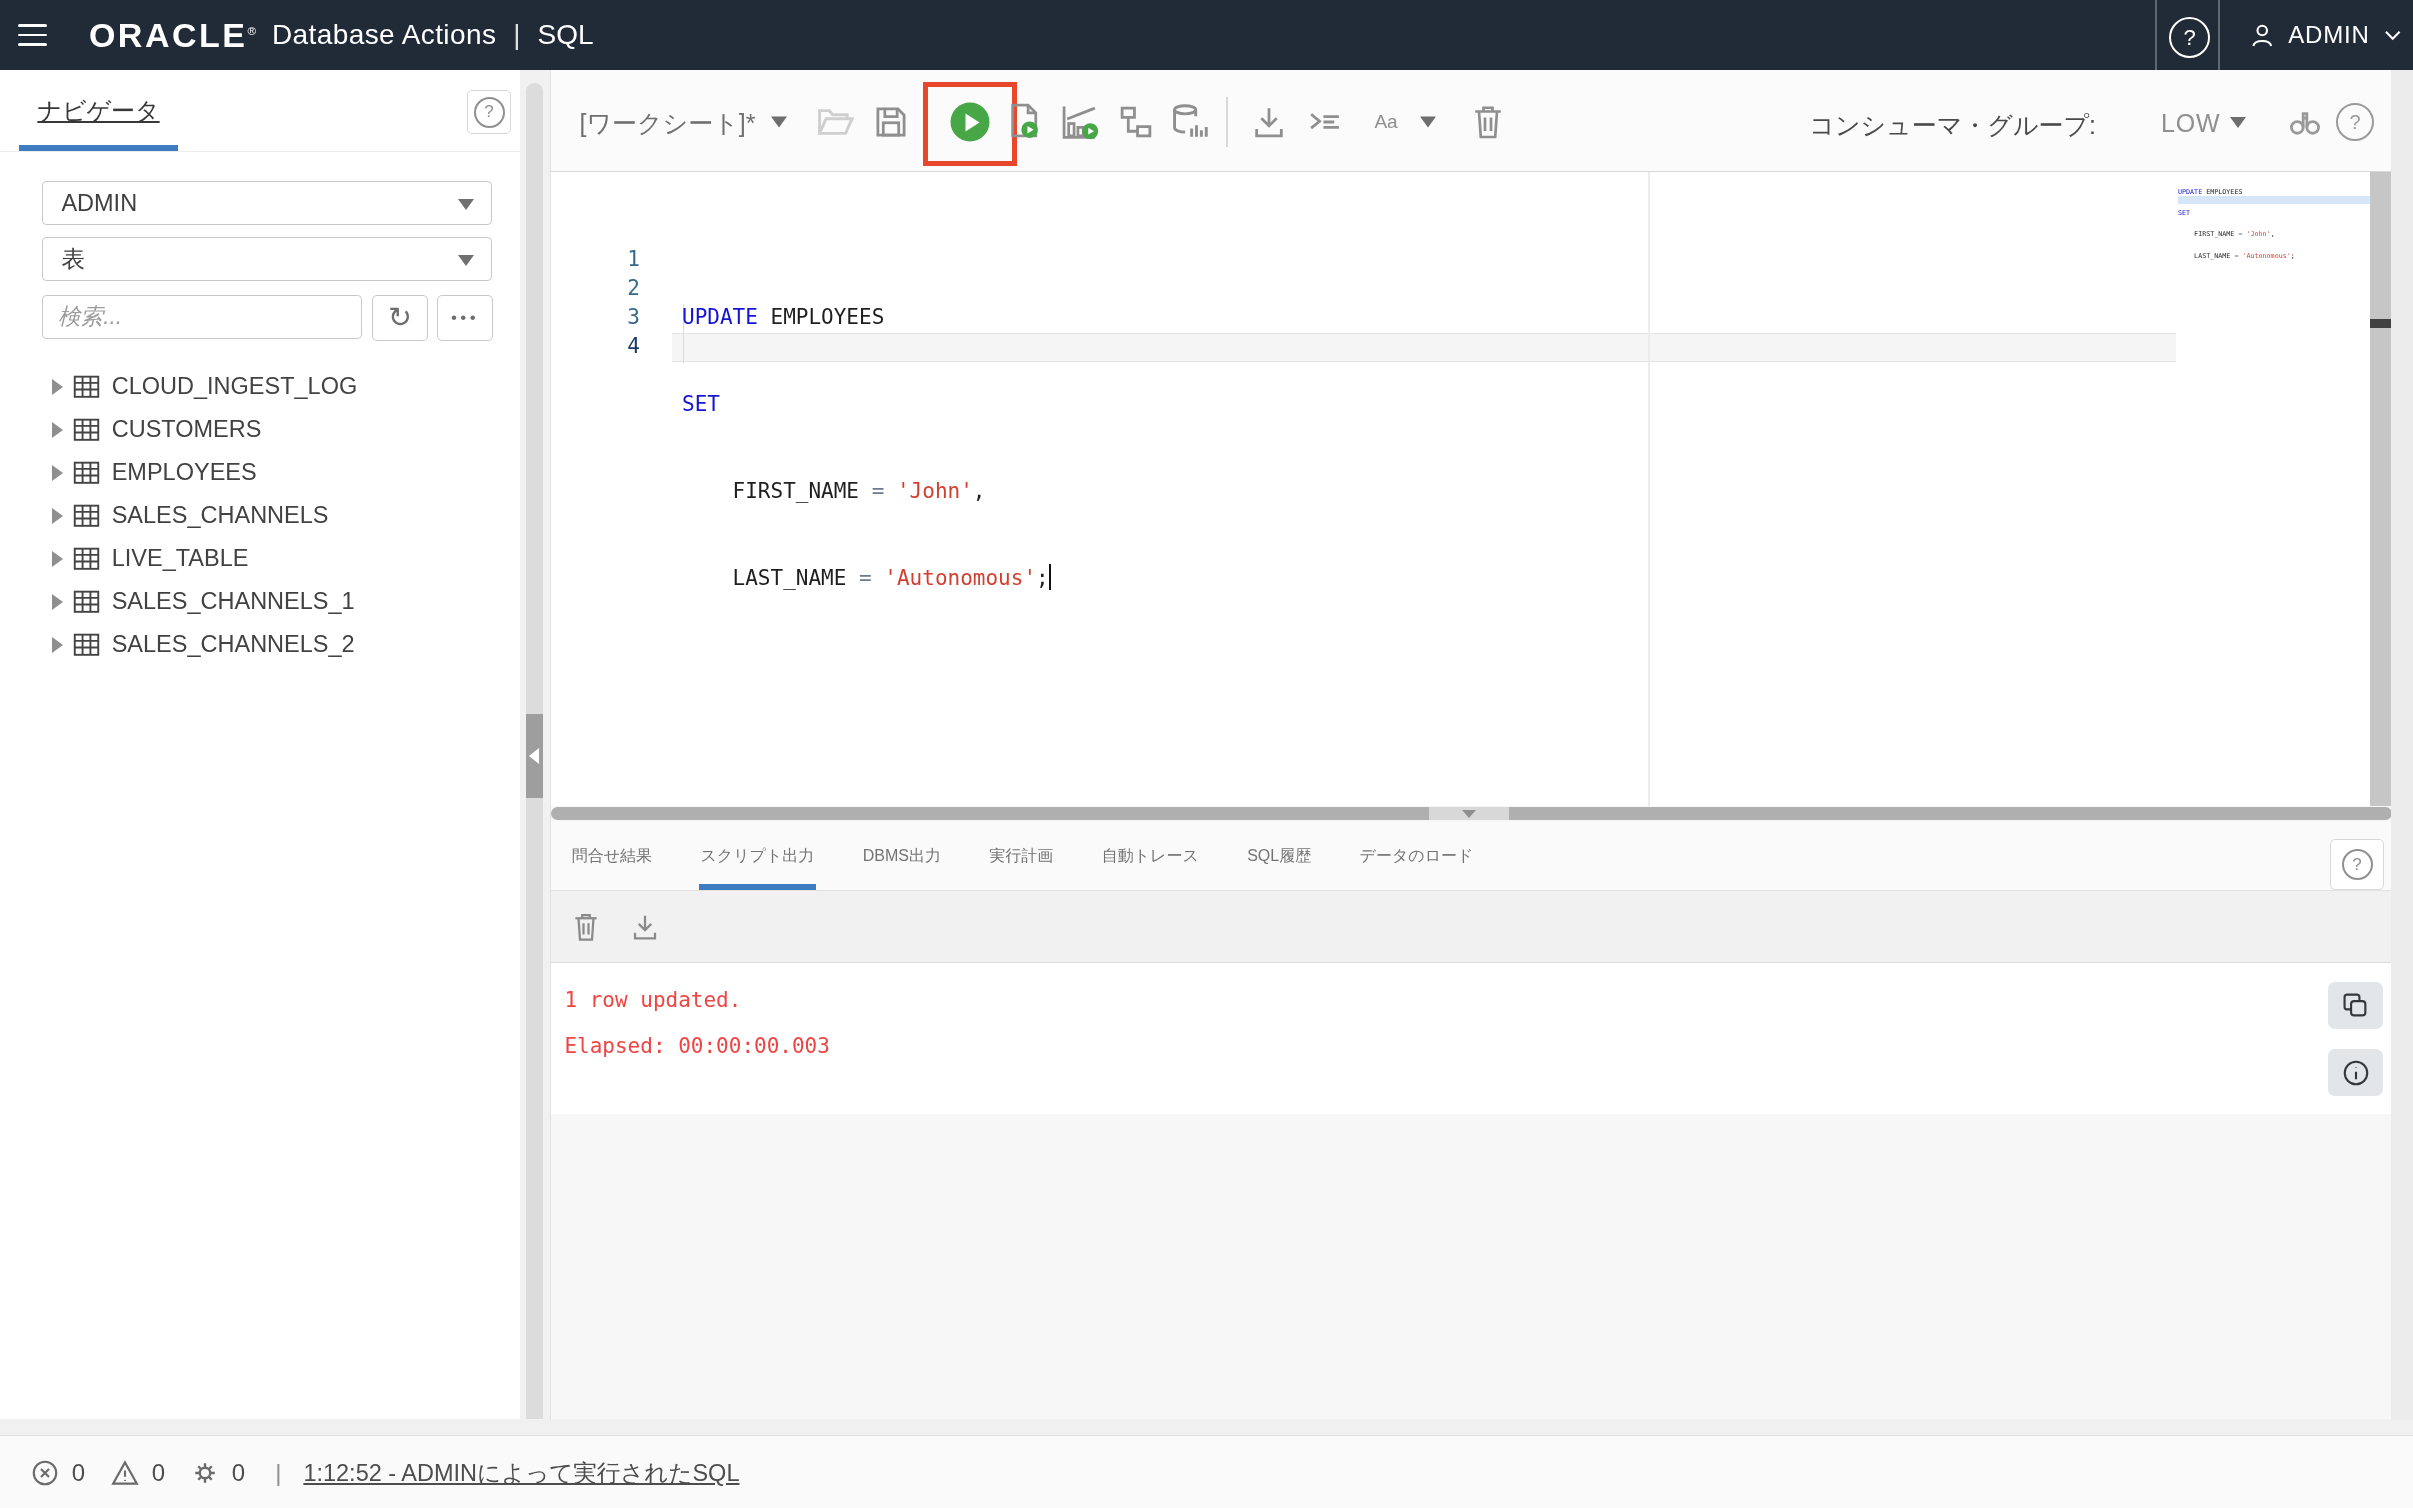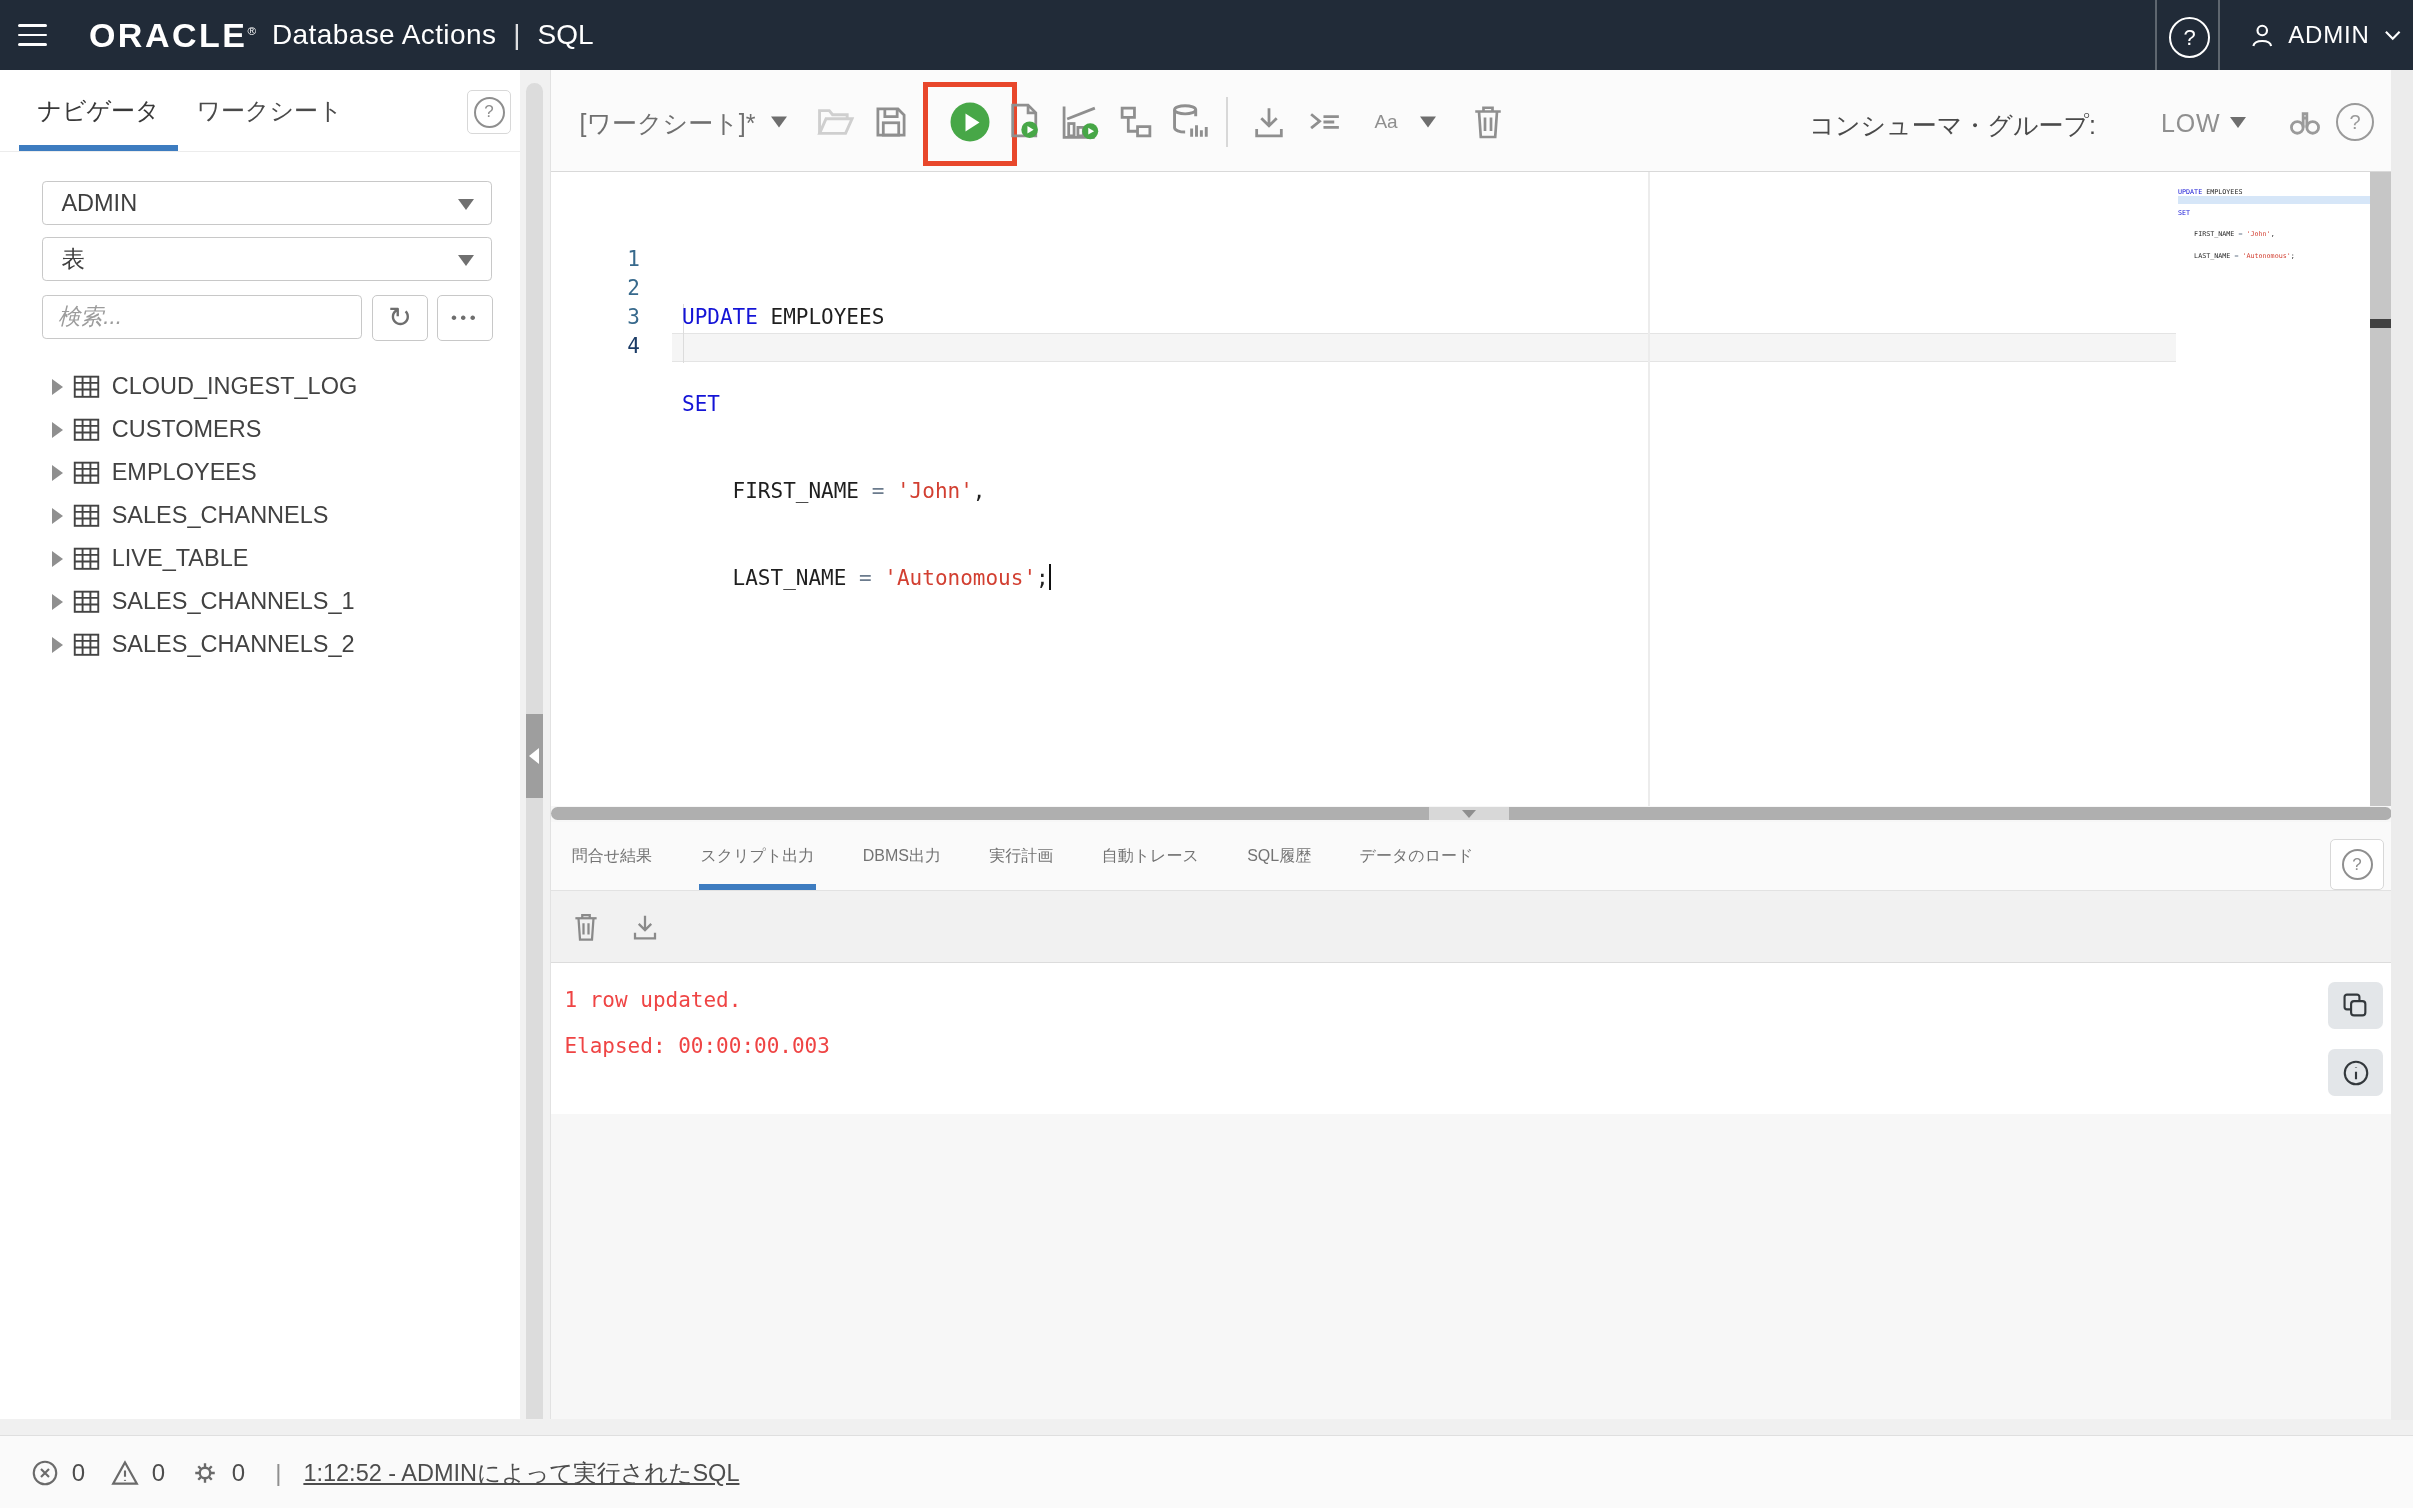--- a/index.html
+++ b/index.html
@@ -20,21 +20,21 @@
   .hsep{position:absolute;top:0;width:1.7px;height:70px;background:rgba(255,255,255,.28);}
   .hdr-help{position:absolute;left:2169px;top:17px;width:37px;height:37px;border:2.5px solid #fff;border-radius:50%;
             color:#fff;font-size:22px;display:flex;align-items:center;justify-content:center;cursor:pointer;}
   .user-box{position:absolute;left:2248px;top:0;height:70px;display:flex;align-items:center;gap:11.7px;color:#fff;cursor:pointer;}
   .user-box .uname{font-size:24px;letter-spacing:0.8px;}
 
   
   .sidebar{position:absolute;left:0;top:70px;width:520px;height:1349px;background:#fff;}
   .sb-tabs{position:absolute;left:0;top:0;width:520px;height:82px;border-bottom:0.8px solid #ECECEC;
            display:flex;align-items:stretch;padding-left:19px;box-sizing:border-box;}
-  .sb-tab{display:flex;align-items:center;padding:0 18.4px;font-size:24px;color:#4A4A4A;cursor:pointer;}
+  .sb-tab{display:flex;align-items:center;padding:0 18.4px;font-size:24px;color:#4A4A4A;cursor:pointer;text-decoration:underline;}
   .sb-tab.active{box-shadow:inset 0 -5.9px 0 var(--accent);color:#383838;}
   .sb-help{position:absolute;left:467px;top:20px;width:42px;height:42px;border:0.8px solid #D8D8D8;border-radius:5px;
            background:#fff;display:flex;align-items:center;justify-content:center;cursor:pointer;}
   .q-circle{width:27px;height:27px;border:2.1px solid #8F8F8F;border-radius:50%;color:#8F8F8F;
             font-size:17px;display:flex;align-items:center;justify-content:center;}
   .select{position:absolute;left:42px;width:450px;height:44px;border:0.8px solid #C8C8C8;border-radius:4.2px;background:#fff;
           display:flex;align-items:center;padding-left:18.4px;box-sizing:border-box;font-size:23.5px;color:#3F3F3F;cursor:pointer;}
   .sel-caret{position:absolute;right:17px;top:17px;width:0;height:0;
              border-left:8.4px solid transparent;border-right:8.4px solid transparent;border-top:11px solid #707070;}
   .search-input{position:absolute;left:42px;top:225px;width:320px;height:44px;border:0.8px solid #C8C8C8;border-radius:4.2px;
@@ -162,21 +162,20 @@
       <span class="uname">ADMIN</span>
       <svg width="23.5" height="23.5" viewBox="0 0 24 24" fill="none" stroke="#fff" stroke-width="2.2">
           <path d="M5 9l7 7 7-7"></path>
         </svg>
     </div>
   </div>
 
   <div class="sidebar">
     <div class="sb-tabs">
       <div class="sb-tab active">ナビゲータ</div>
-      <div class="sb-tab">ワークシート</div>
     </div>
     <div class="sb-help">
       <div class="q-circle">
           <span>?</span>
         </div>
     </div>
 
     <div class="select" style="top:111px">
       <span>ADMIN</span>
       <div class="sel-caret"></div>

